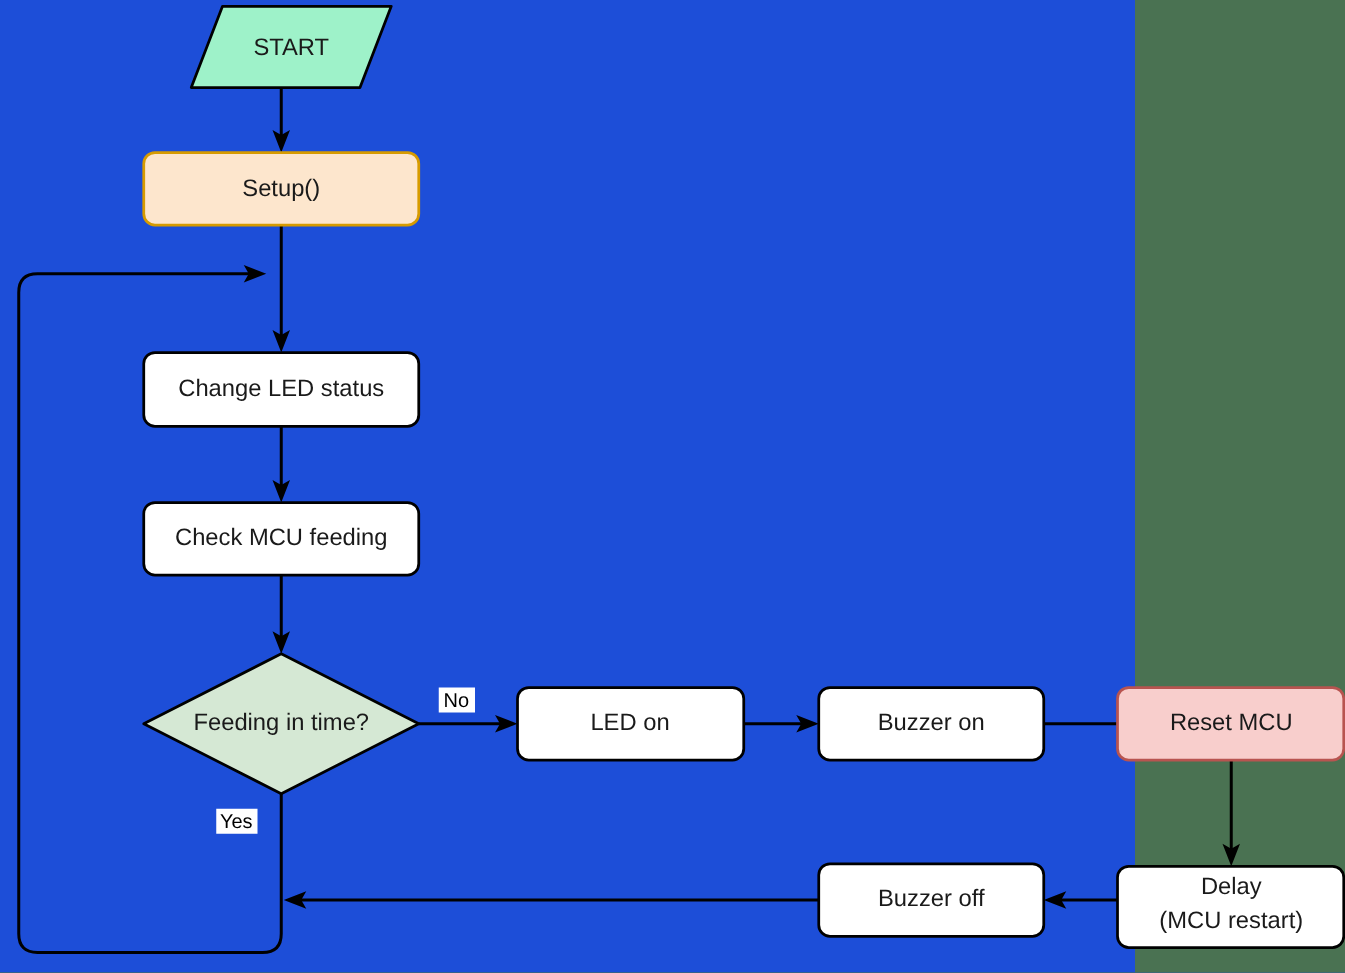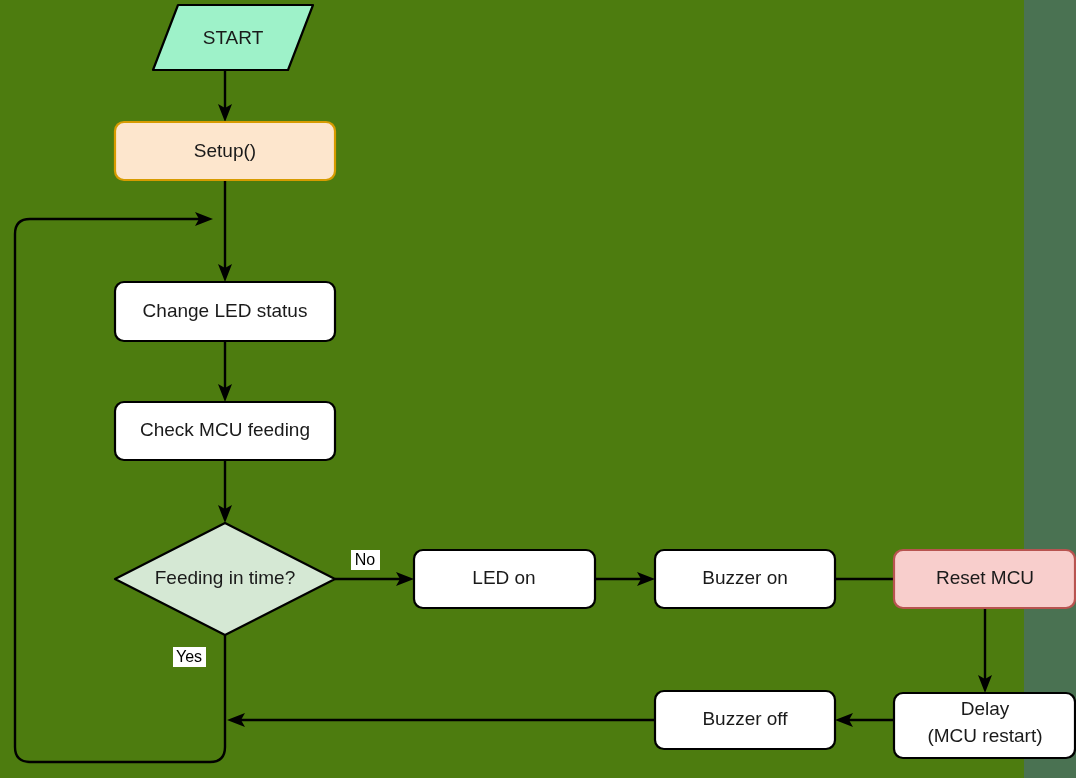--- a/index.html
+++ b/index.html
@@ -8,23 +8,23 @@
     background: #4a7252;
   }
   body {
     width: 1076px;
     height: 778px;
     overflow: hidden;
     font-family: "Liberation Sans", sans-serif;
   }
   #flowchart-root {
     position: relative;
-    width: 1024px;
+    width: 908px;
     height: 778px;
-    background: #4d7c0f;
+    background: #1d4ed8;
   }
   svg#flow-svg {
     display: block;
     width: 1076px;
     height: 778px;
   }
   .node-text {
     font-family: "Liberation Sans", sans-serif;
     font-size: 19px;
     fill: #1a1a1a;

